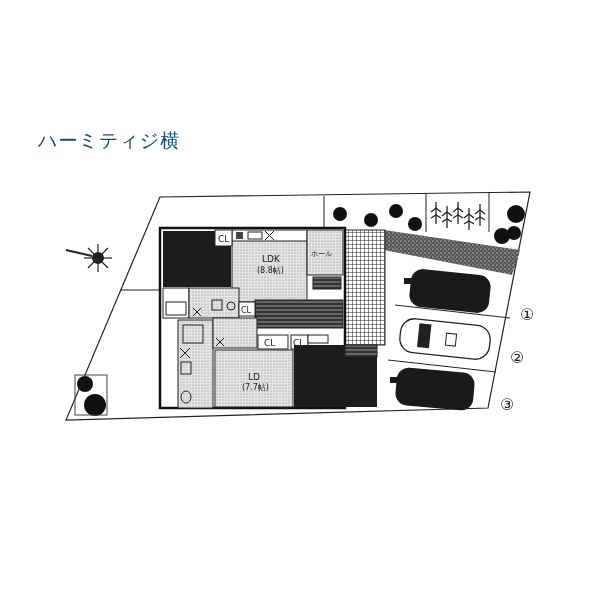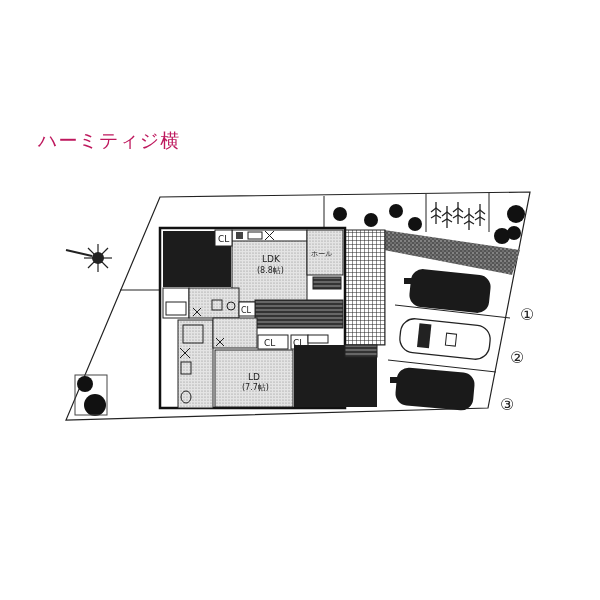--- a/index.html
+++ b/index.html
@@ -1,18 +1,18 @@
 <!DOCTYPE html>
 <html><head>
 <meta charset="utf-8">
 <style>
   html, body { margin: 0; padding: 0; background: #ffffff; }
   body { width: 600px; height: 600px; position: relative; overflow: hidden;
          font-family: "DejaVu Sans", sans-serif; }
-  .title { position: absolute; left: 38px; top: 128px; font-size: 19px; color: #be185d;
+  .title { position: absolute; left: 38px; top: 128px; font-size: 19px; color: #0c4a6e;
            letter-spacing: 1px; font-family: Liberation Sans, sans-serif; }
   svg { position: absolute; left: 0; top: 0; }
   .lbl { font-family: "DejaVu Sans", sans-serif; }
 </style>
 </head>
 <body>
 
 <div class="title">ハーミティジ横</div>
 
 <svg width="600" height="600" viewBox="0 0 600 600">

